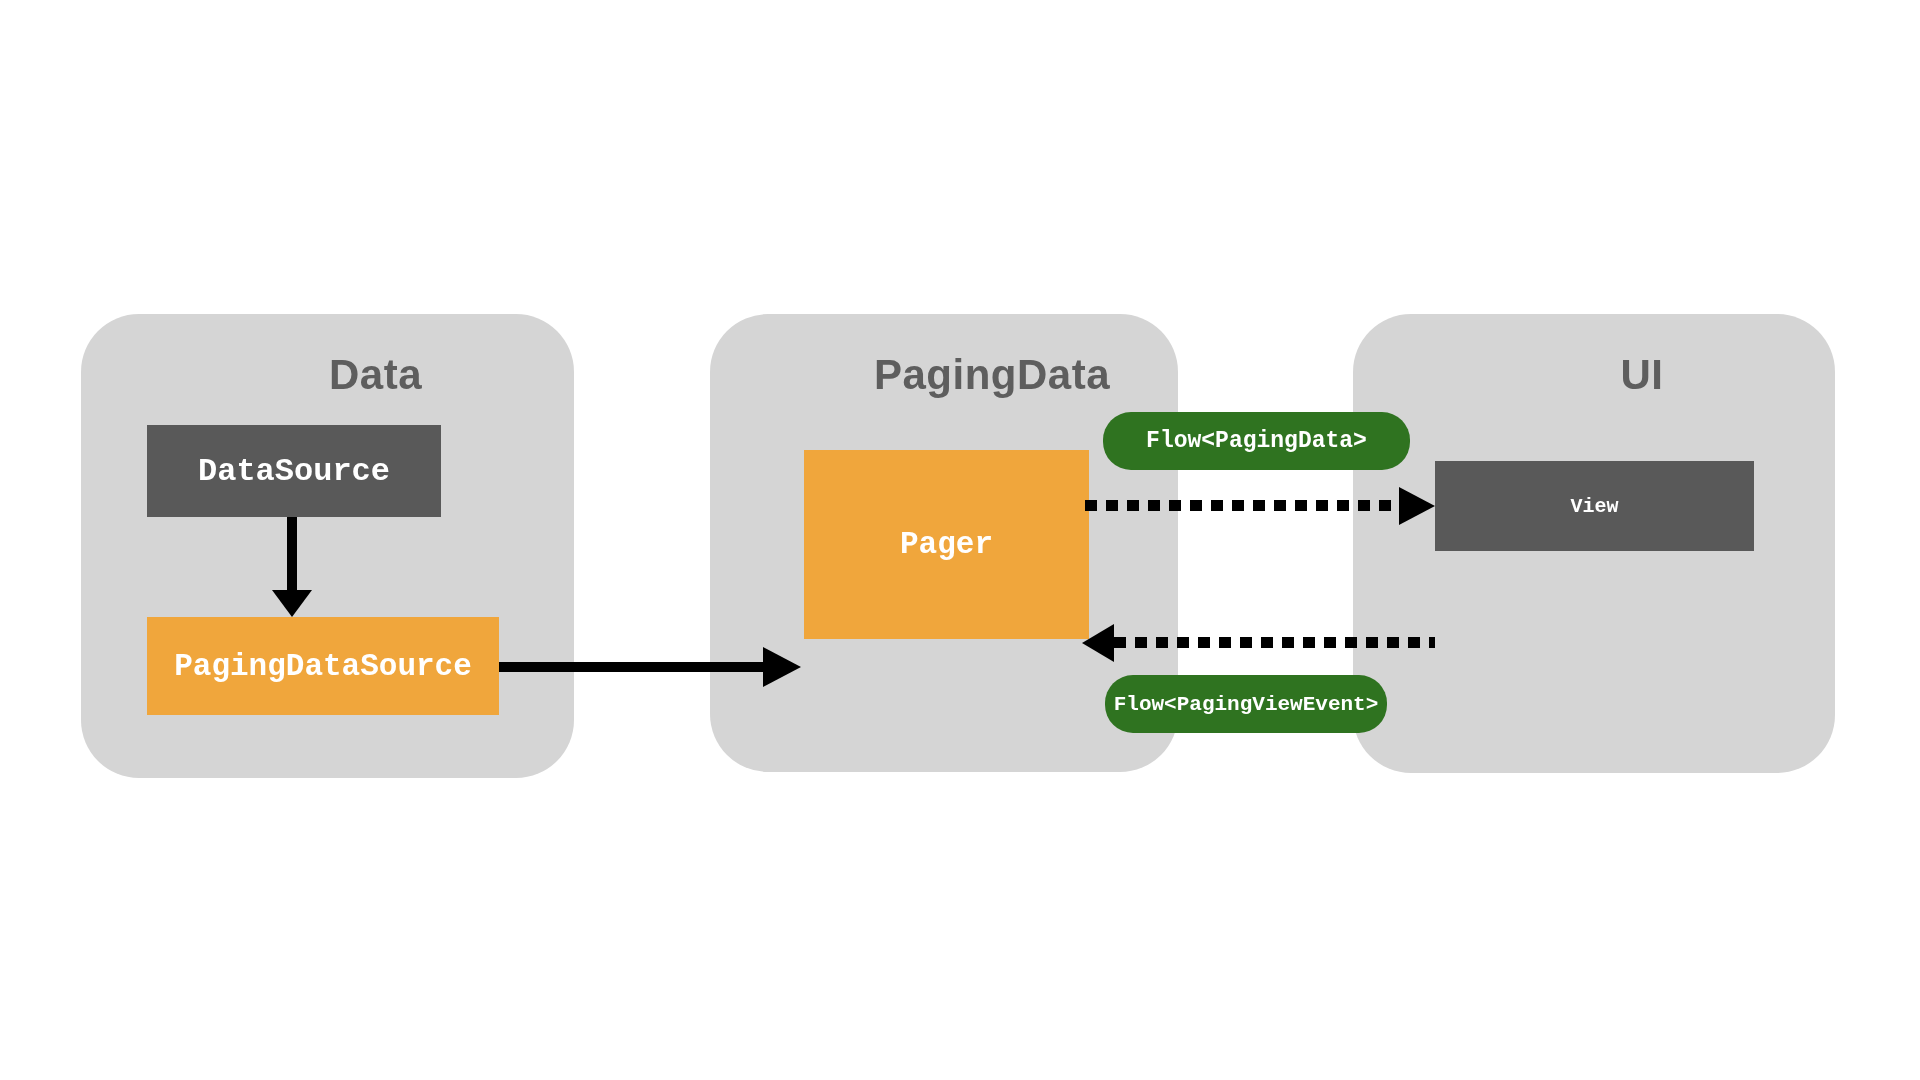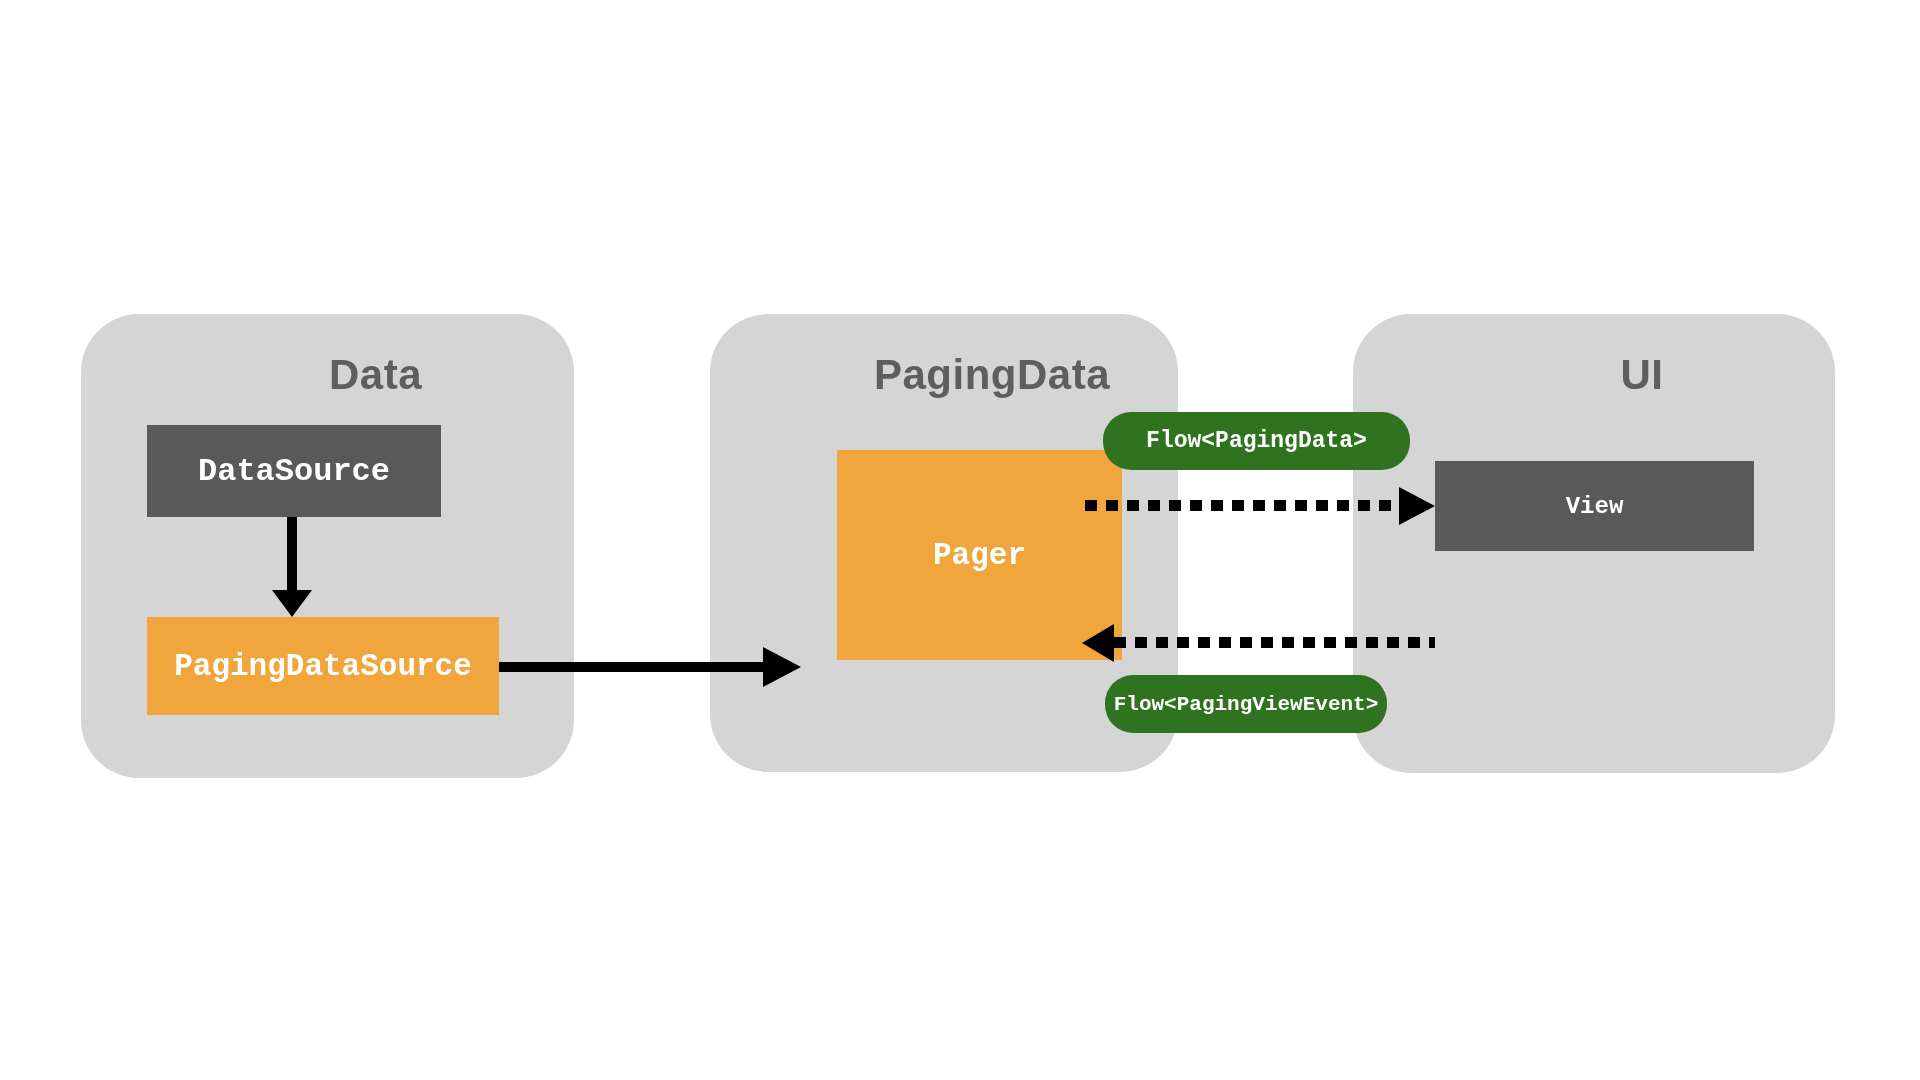--- a/index.html
+++ b/index.html
@@ -26,22 +26,22 @@
     font-size:42px;font-weight:700;color:var(--title-text);line-height:1;letter-spacing:0.5px;margin-left:48px;}
 
   .node{position:absolute;display:flex;align-items:center;justify-content:center;
     color:var(--node-text);font-family:"Liberation Mono","DejaVu Sans Mono",monospace;
     font-weight:bold;white-space:nowrap;}
   .node.dark{background:var(--node-dark);}
   .node.orange{background:var(--node-orange);}
 
   #n-datasource{left:147px;top:425px;width:294px;height:92px;font-size:32px;}
   #n-pagingdatasource{left:147px;top:617px;width:352px;height:98px;font-size:31px;}
-  #n-pager{left:837px;top:450px;width:285px;height:210px;font-size:31px;}
-  #n-view{left:1435px;top:461px;width:319px;height:90px;font-size:24px;}
+  #n-pager{left:804px;top:450px;width:285px;height:189px;font-size:31px;}
+  #n-view{left:1435px;top:461px;width:319px;height:90px;font-size:20px;}
   #n-pagingeventemitter{left:1435px;top:592px;width:319px;height:98px;font-size:25px;}
 
   .flow-badge{position:absolute;display:flex;align-items:center;justify-content:center;
     background:var(--badge-green);color:var(--node-text);border-radius:28px;
     font-family:"Liberation Mono","DejaVu Sans Mono",monospace;font-weight:bold;white-space:nowrap;}
   #b-pagingdata{left:1103px;top:412px;width:307px;height:58px;font-size:23px;}
   #b-pagingviewevent{left:1105px;top:675px;width:282px;height:58px;font-size:21px;}
 
   .arrow-part{position:absolute;}
   .shaft-solid{background:var(--arrow);}

